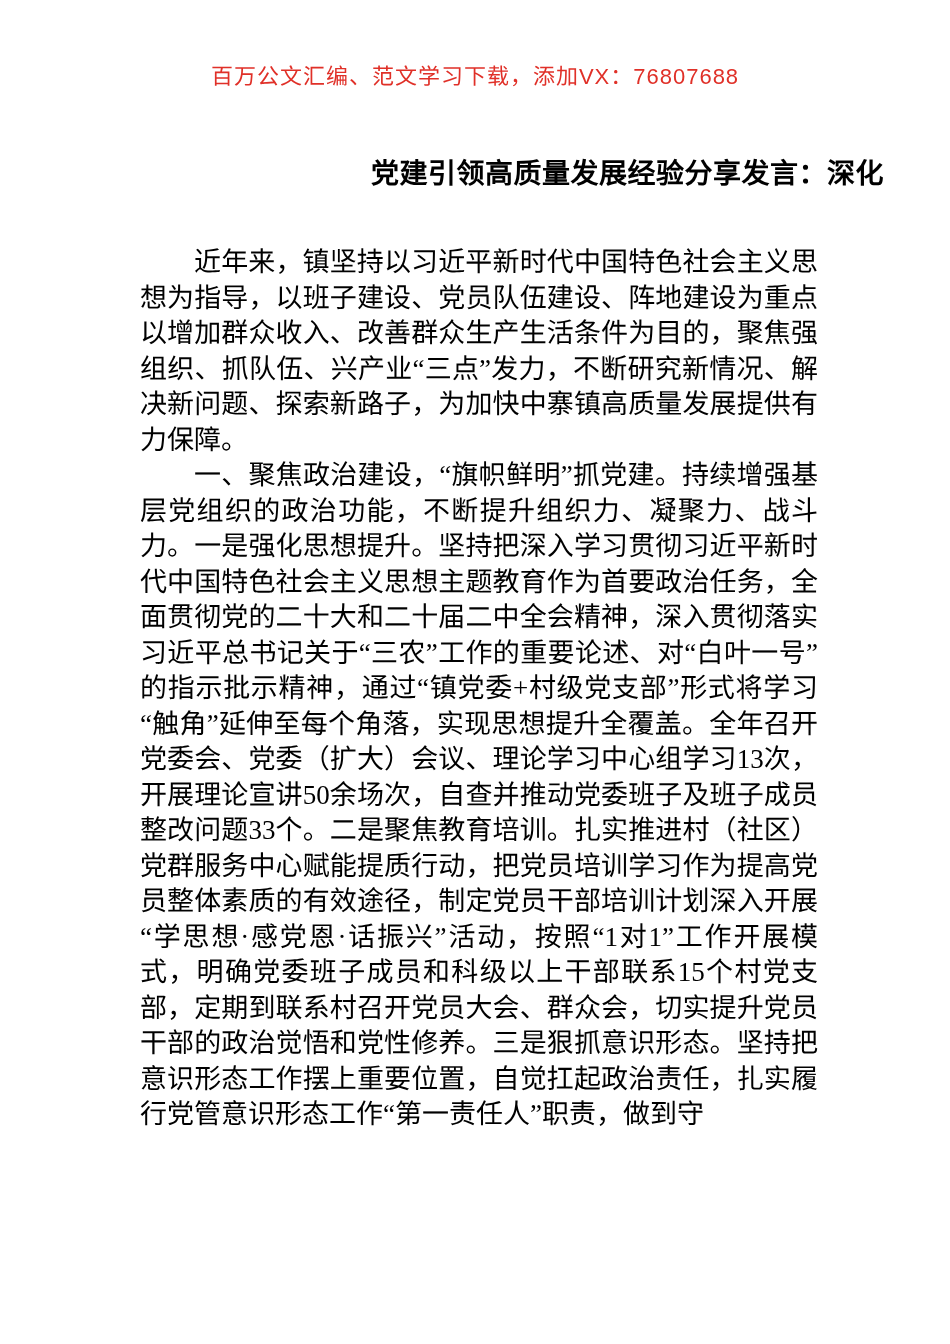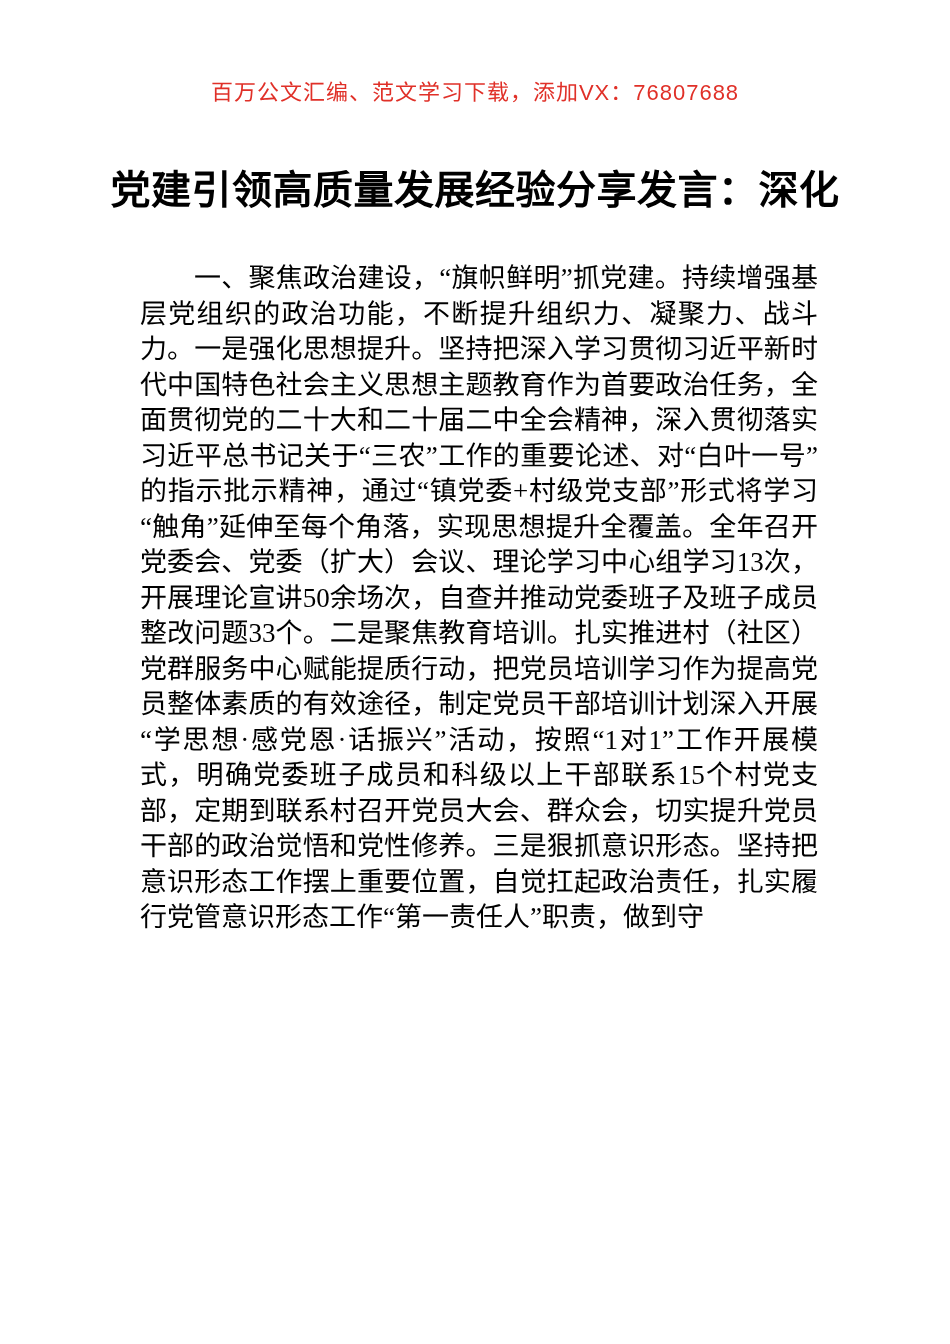--- a/index.html
+++ b/index.html
@@ -11,34 +11,34 @@
   .page {
     position: relative;
     width: 950px;
     height: 1344px;
     margin: 0 auto;
     background: #ffffff;
     overflow: hidden;
     box-sizing: border-box;
   }
   .notice {
-    padding-top: 80px;
+    padding-top: 64px;
     text-align: center;
     font-family: "Liberation Sans", "DejaVu Sans", sans-serif;
     font-size: 22px;
     line-height: 26px;
     color: #e03028;
     letter-spacing: 1px;
   }
   .title {
     margin: 46px 66px 0 66px;
-    text-align: center;
+    text-align: right;
     font-family: "Liberation Sans", "DejaVu Sans", sans-serif;
     font-weight: 700;
-    font-size: 40px;
+    font-size: 28px;
     line-height: 76px;
     color: #000000;
     letter-spacing: 0.5px;
   }
   .title .title-line {
     display: block;
   }
   .doc-body {
     margin: 33px 132px 0 140px;
     width: 678px;
@@ -61,16 +61,17 @@
 
 <div class="page">
 
   <div class="notice">百万公文汇编、范文学习下载，添加VX：76807688</div>
 
   <h1 class="title">
     <span class="title-line">党建引领高质量发展经验分享发言：深化</span>
   </h1>
 
   <div class="doc-body">
+    <p>近年来，镇坚持以习近平新时代中国特色社会主义思想为指导，以班子建设、党员队伍建设、阵地建设为重点以增加群众收入、改善群众生产生活条件为目的，聚焦强组织、抓队伍、兴产业“三点”发力，不断研究新情况、解决新问题、探索新路子，为加快中寨镇高质量发展提供有力保障。</p>
     <p>一、聚焦政治建设，“旗帜鲜明”抓党建。持续增强基层党组织的政治功能，不断提升组织力、凝聚力、战斗力。一是强化思想提升。坚持把深入学习贯彻习近平新时代中国特色社会主义思想主题教育作为首要政治任务，全面贯彻党的二十大和二十届二中全会精神，深入贯彻落实习近平总书记关于“三农”工作的重要论述、对“白叶一号”的指示批示精神，通过“镇党委+村级党支部”形式将学习“触角”延伸至每个角落，实现思想提升全覆盖。全年召开党委会、党委（扩大）会议、理论学习中心组学习13次，开展理论宣讲50余场次，自查并推动党委班子及班子成员整改问题33个。二是聚焦教育培训。扎实推进村（社区）党群服务中心赋能提质行动，把党员培训学习作为提高党员整体素质的有效途径，制定党员干部培训计划深入开展“学思想·感党恩·话振兴”活动，按照“1对1”工作开展模式，明确党委班子成员和科级以上干部联系15个村党支部，定期到联系村召开党员大会、群众会，切实提升党员干部的政治觉悟和党性修养。三是狠抓意识形态。坚持把意识形态工作摆上重要位置，自觉扛起政治责任，扎实履行党管意识形态工作“第一责任人”职责，做到守</p>
   </div>
 
 </div>
 
 </body></html>

